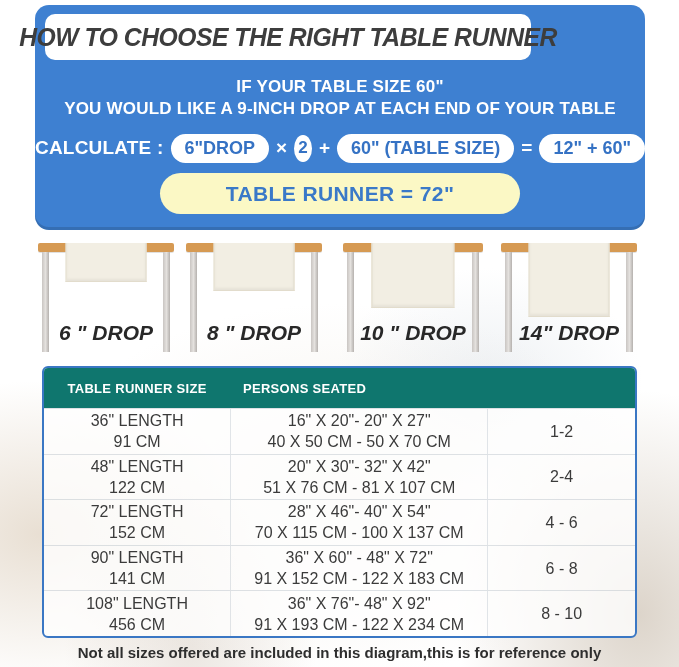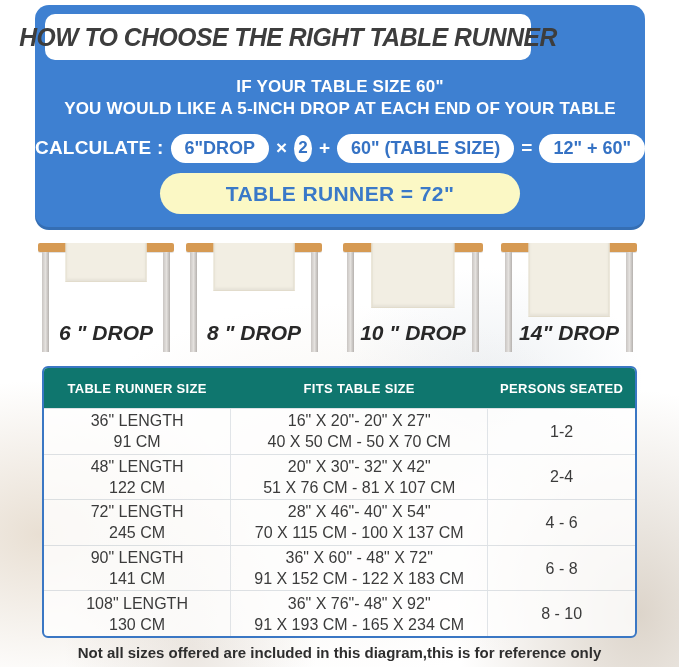--- a/index.html
+++ b/index.html
@@ -79,21 +79,21 @@
 <body>
 
 <div id="page">
   <div class="bg-photo"></div>
 
   <div class="blue-panel">
     <div class="title-box">
       <span>HOW TO CHOOSE THE RIGHT TABLE RUNNER</span>
     </div>
     <div class="subtitle line1">IF YOUR TABLE SIZE 60"</div>
-    <div class="subtitle line2">YOU WOULD LIKE A 5-INCH DROP AT EACH END OF YOUR TABLE</div>
+    <div class="subtitle line2">YOU WOULD LIKE A 9-INCH DROP AT EACH END OF YOUR TABLE</div>
 
     <div class="calc-row">
       <span class="calc-label">CALCULATE :</span>
       <span class="pill">6"DROP</span>
       <span class="op">×</span>
       <span class="circle">2</span>
       <span class="op">+</span>
       <span class="pill">60" (TABLE SIZE)</span>
       <span class="op">=</span>
       <span class="pill">12" + 60"</span>
@@ -127,21 +127,20 @@
     <div class="runner"></div>
     <div class="tabletop"></div>
     <div class="leg left"></div>
     <div class="leg right"></div>
     <div class="drop-label">14" DROP</div>
   </div>
 
   <div class="size-table">
     <div class="st-header">
       <div class="cell c1">TABLE RUNNER SIZE</div>
-      <div class="cell c2">FITS TABLE SIZE</div>
       <div class="cell c3">PERSONS SEATED</div>
     </div>
 
     <div class="st-row">
       <div class="cell c1">
         <span>36" LENGTH</span>
         <span>91 CM</span>
       </div>
       <div class="cell c2">
         <span>16" X 20"- 20" X 27"</span>
@@ -158,21 +157,21 @@
       <div class="cell c2">
         <span>20" X 30"- 32" X 42"</span>
         <span>51 X 76 CM - 81 X 107 CM</span>
       </div>
       <div class="cell c3 persons">2-4</div>
     </div>
 
     <div class="st-row">
       <div class="cell c1">
         <span>72" LENGTH</span>
-        <span>245 CM</span>
+        <span>152 CM</span>
       </div>
       <div class="cell c2">
         <span>28" X 46"- 40" X 54"</span>
         <span>70 X 115 CM - 100 X 137 CM</span>
       </div>
       <div class="cell c3 persons">4 - 6</div>
     </div>
 
     <div class="st-row">
       <div class="cell c1">
@@ -182,24 +181,24 @@
       <div class="cell c2">
         <span>36" X 60" - 48" X 72"</span>
         <span>91 X 152 CM - 122 X 183 CM</span>
       </div>
       <div class="cell c3 persons">6 - 8</div>
     </div>
 
     <div class="st-row">
       <div class="cell c1">
         <span>108" LENGTH</span>
-        <span>130 CM</span>
+        <span>456 CM</span>
       </div>
       <div class="cell c2">
         <span>36" X 76"- 48" X 92"</span>
-        <span>91 X 193 CM - 165 X 234 CM</span>
+        <span>91 X 193 CM - 122 X 234 CM</span>
       </div>
       <div class="cell c3 persons">8 - 10</div>
     </div>
   </div>
 
   <div class="footer-note">Not all sizes offered are included in this diagram,this is for reference only</div>
 </div>
 
 </body></html>

